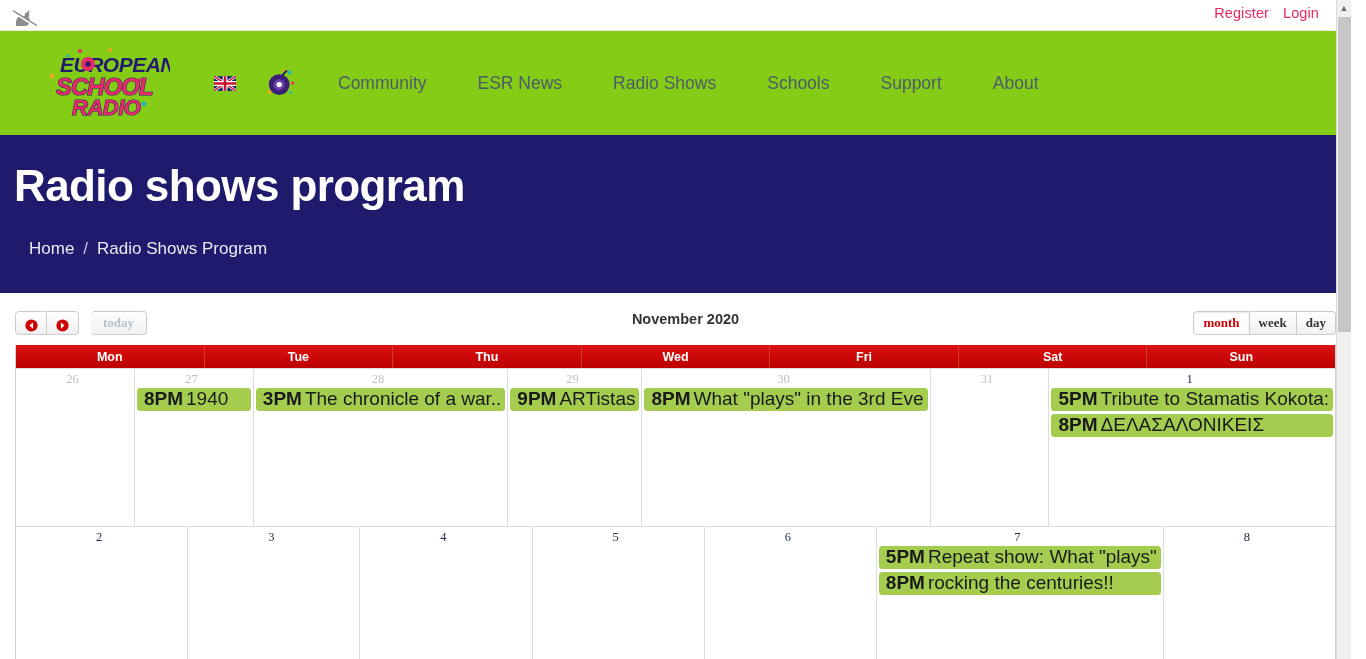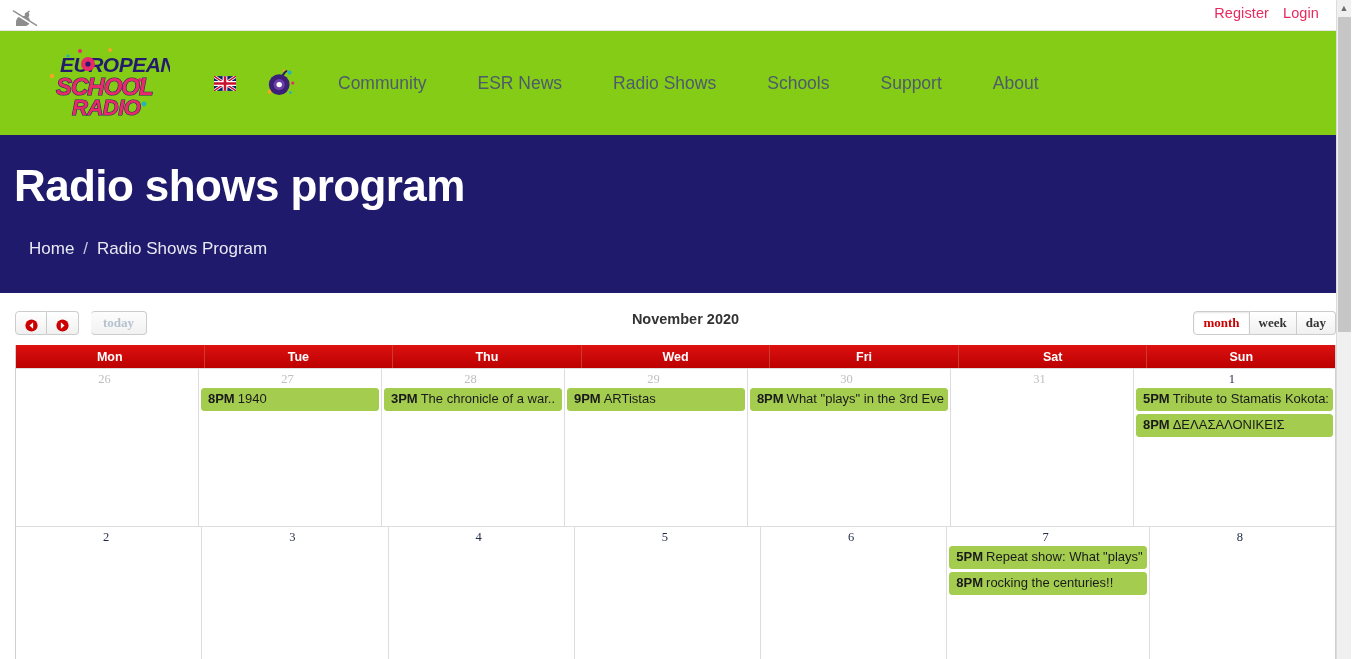--- a/index.html
+++ b/index.html
@@ -205,21 +205,21 @@
     font-family: "Liberation Serif", serif;
   }
   .day-num.other { color: #bfbfbf; }
   .events { padding: 0 2px; }
   .event {
     background: #a4cd50;
     border: 1px solid #a4cd50;
     border-radius: 3px;
     margin-bottom: 3px;
     padding: 2px 3px 3px 6px;
-    font-size: 13px;
+    font-size: 19px;
     color: #1a1a1a;
     white-space: nowrap;
     overflow: hidden;
     cursor: pointer;
     line-height: 16px;
   }
   .event .t { font-weight: bold; margin-right: 3px; }
 
   
   .sb {

